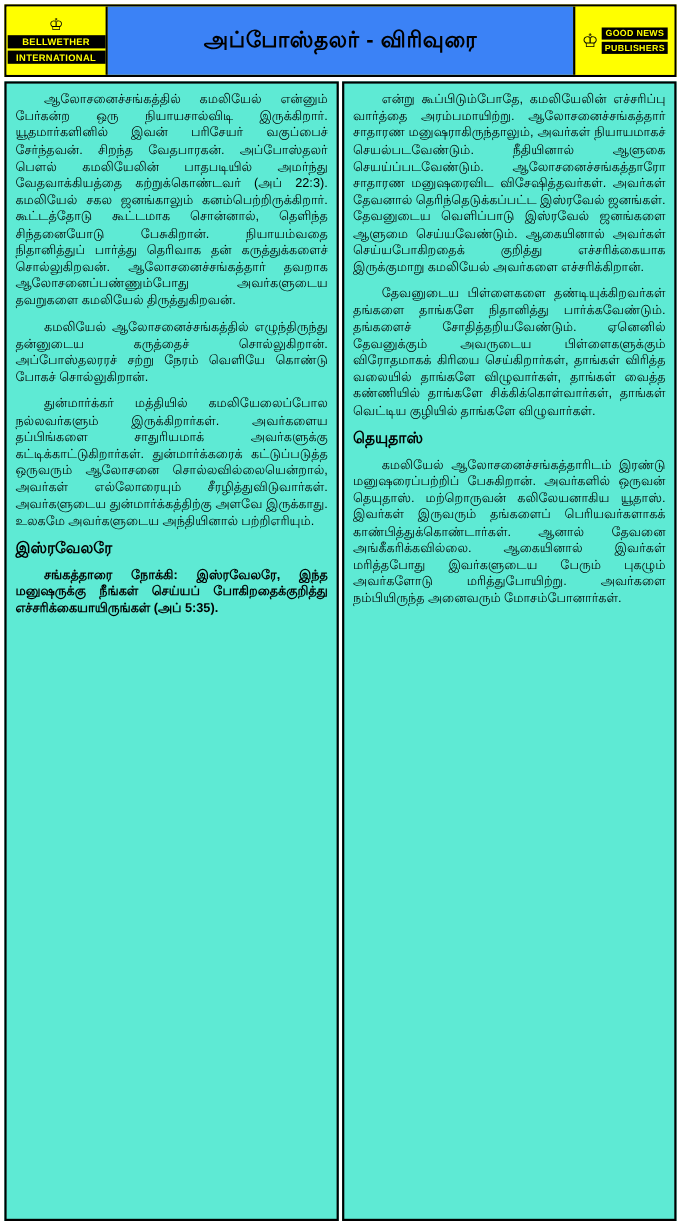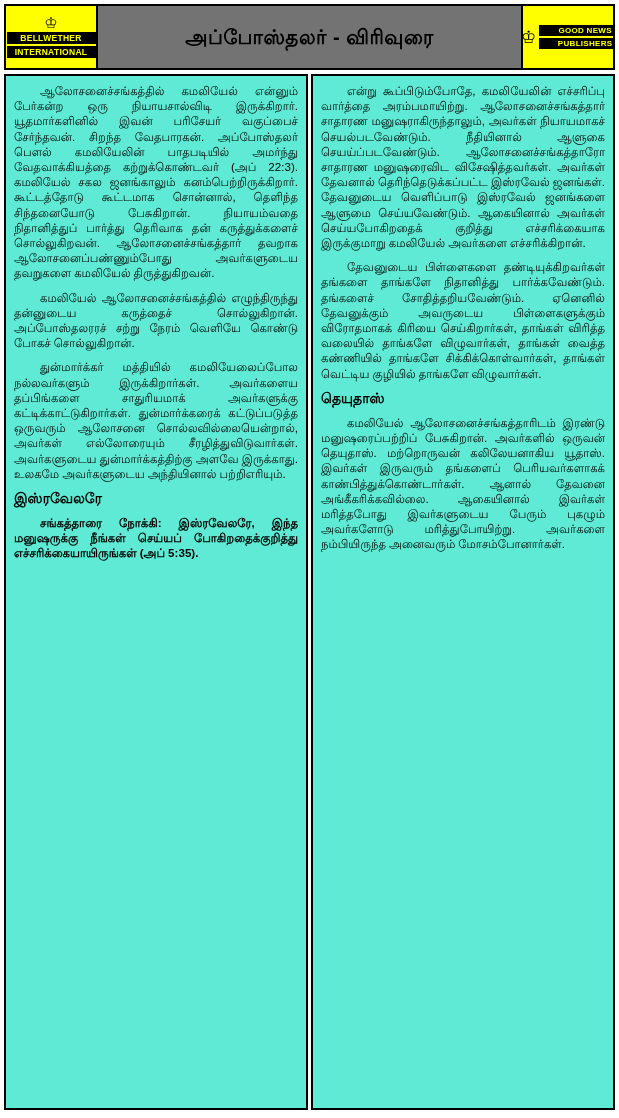--- a/index.html
+++ b/index.html
@@ -76,29 +76,28 @@
     margin-right: 3px;
   }
   .logo-stack {
     display: flex;
     flex-direction: column;
     align-items: center;
   }
   .logo-bar.narrow {
     width: 60px;
     font-size: 8px;
-    padding-left: 16px;
   }
   .title-box {
     flex: 1;
     display: flex;
     flex-direction: column;
     align-items: center;
     justify-content: center;
-    background: #737373;
+    background: #3b82f6;
   }
   .title-tamil {
     font-size: 20px;
     font-weight: bold;
     color: #000000;
     letter-spacing: 0.5px;
     line-height: 26px;
   }
   .title-english {
     font-size: 17px;

